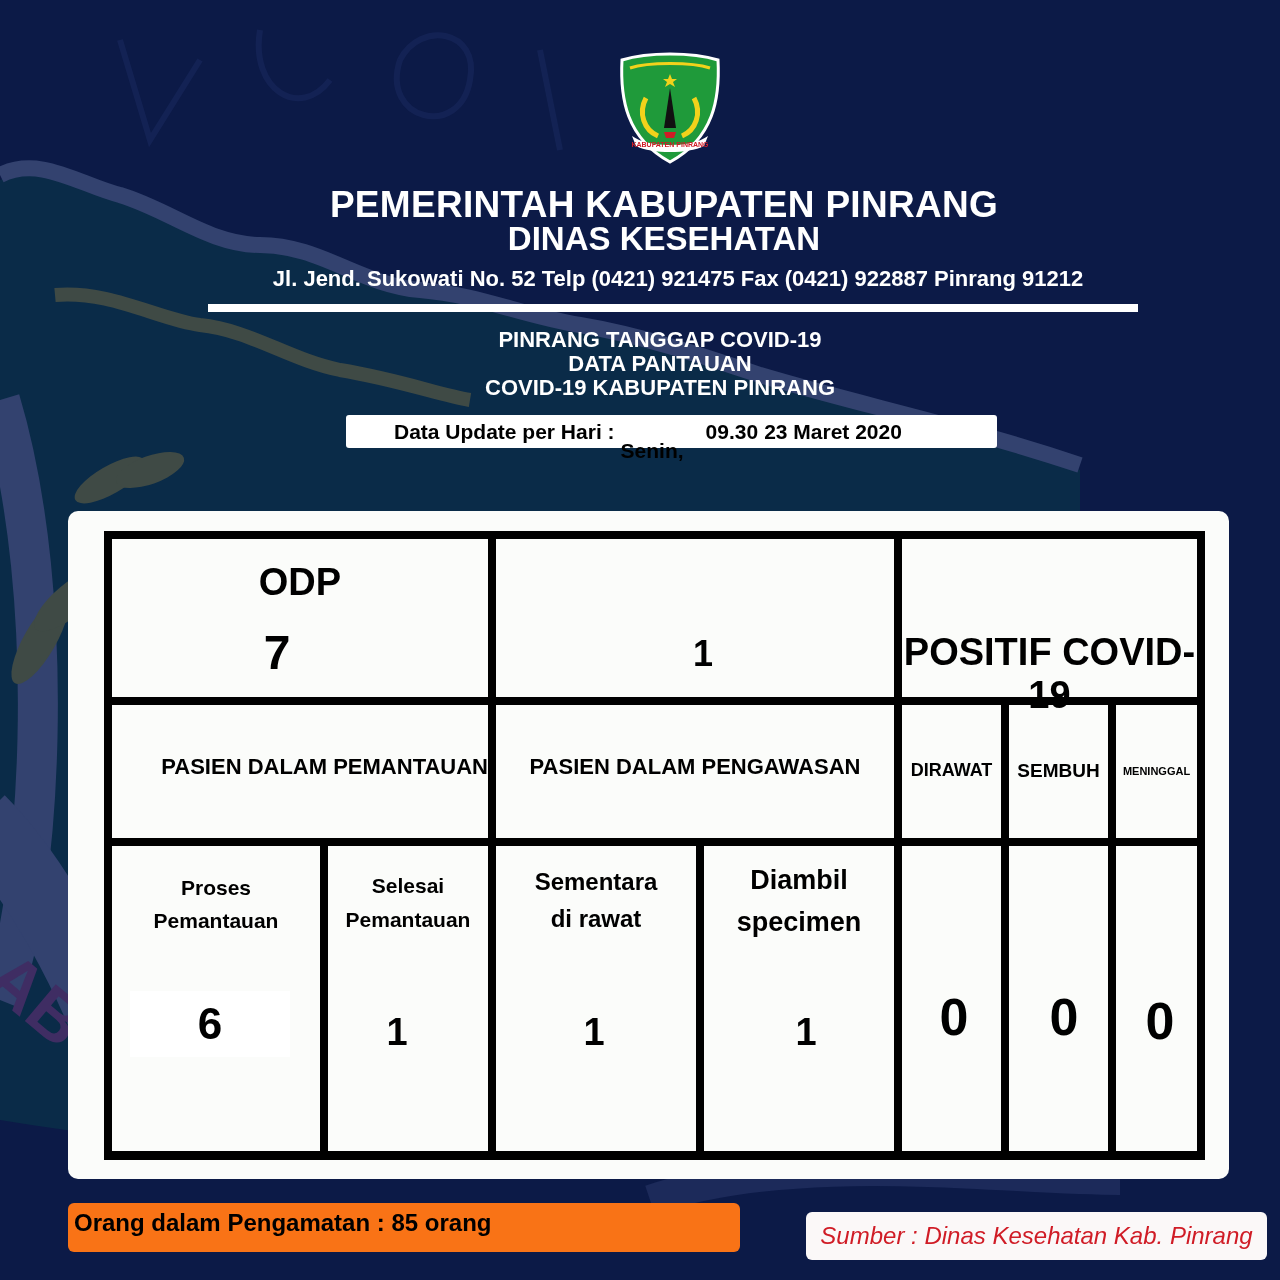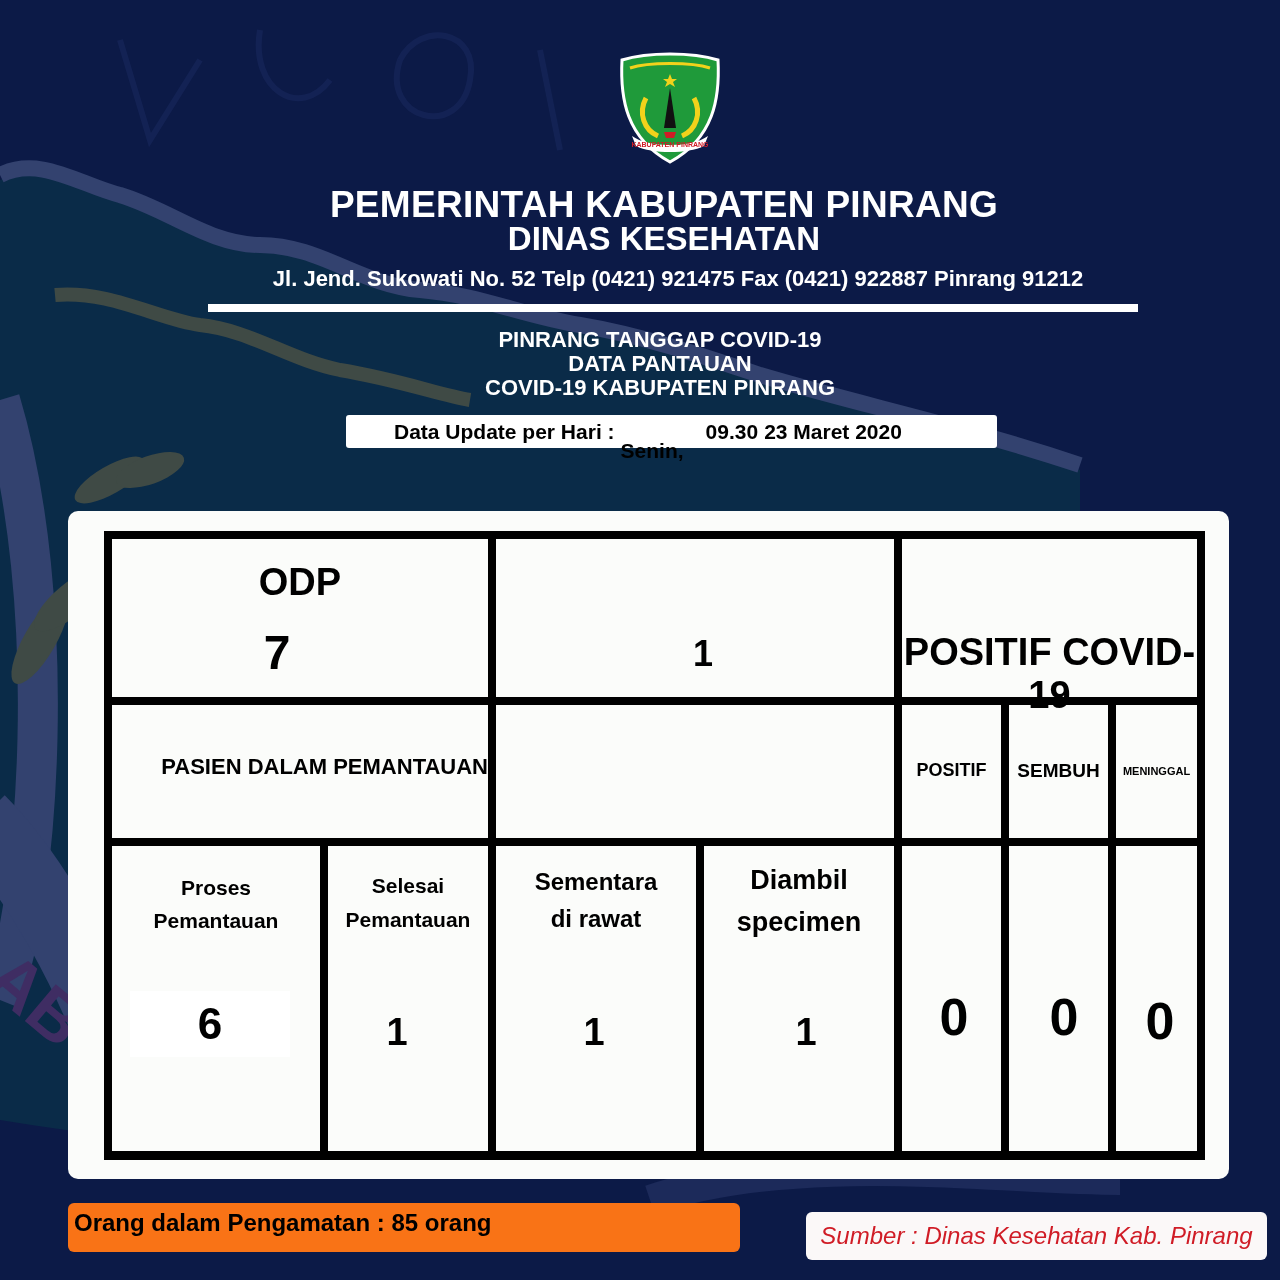--- a/index.html
+++ b/index.html
@@ -124,21 +124,22 @@
     <div class="ln" style="left:1004px; top:166px; width:8px; height:463px;"></div>
 
     <div class="cell-text" style="left:8px; top:30px; width:376px; font-size:38px; padding-left:0;">ODP</div>
     <div class="cell-text" style="left:8px; top:94px; width:330px; font-size:48px;">7</div>
 
     <div class="cell-text" style="left:392px; top:102px; width:414px; font-size:36px;">1</div>
 
     <div class="cell-text" style="left:798px; top:66px; width:295px; font-size:38px;margin-top:34px;">POSITIF COVID-19</div>
 
     <div class="cell-text" style="left:8px; top:223px; width:376px; font-size:22px;text-align:right;">PASIEN DALAM PEMANTAUAN</div>
-    <div class="cell-text" style="left:798px; top:229px; width:99px; font-size:18px;">POSITIF</div>
+    <div class="cell-text" style="left:392px; top:223px; width:398px; font-size:22px;">PASIEN DALAM PENGAWASAN</div>
+    <div class="cell-text" style="left:798px; top:229px; width:99px; font-size:18px;">DIRAWAT</div>
     <div class="cell-text" style="left:905px; top:229px; width:99px; font-size:19px;">SEMBUH</div>
     <div class="cell-text" style="left:1012px; top:234px; width:81px; font-size:11px;">MENINGGAL</div>
 
     <div class="cell-text" style="left:8px; top:340px; width:208px; font-size:21px; line-height:33px;">
       <div>Proses</div>
       <div>Pemantauan</div>
     </div>
     <div class="cell-text" style="left:224px; top:338px; width:160px; font-size:21px; line-height:34px;">
       <div>Selesai</div>
       <div>Pemantauan</div>

